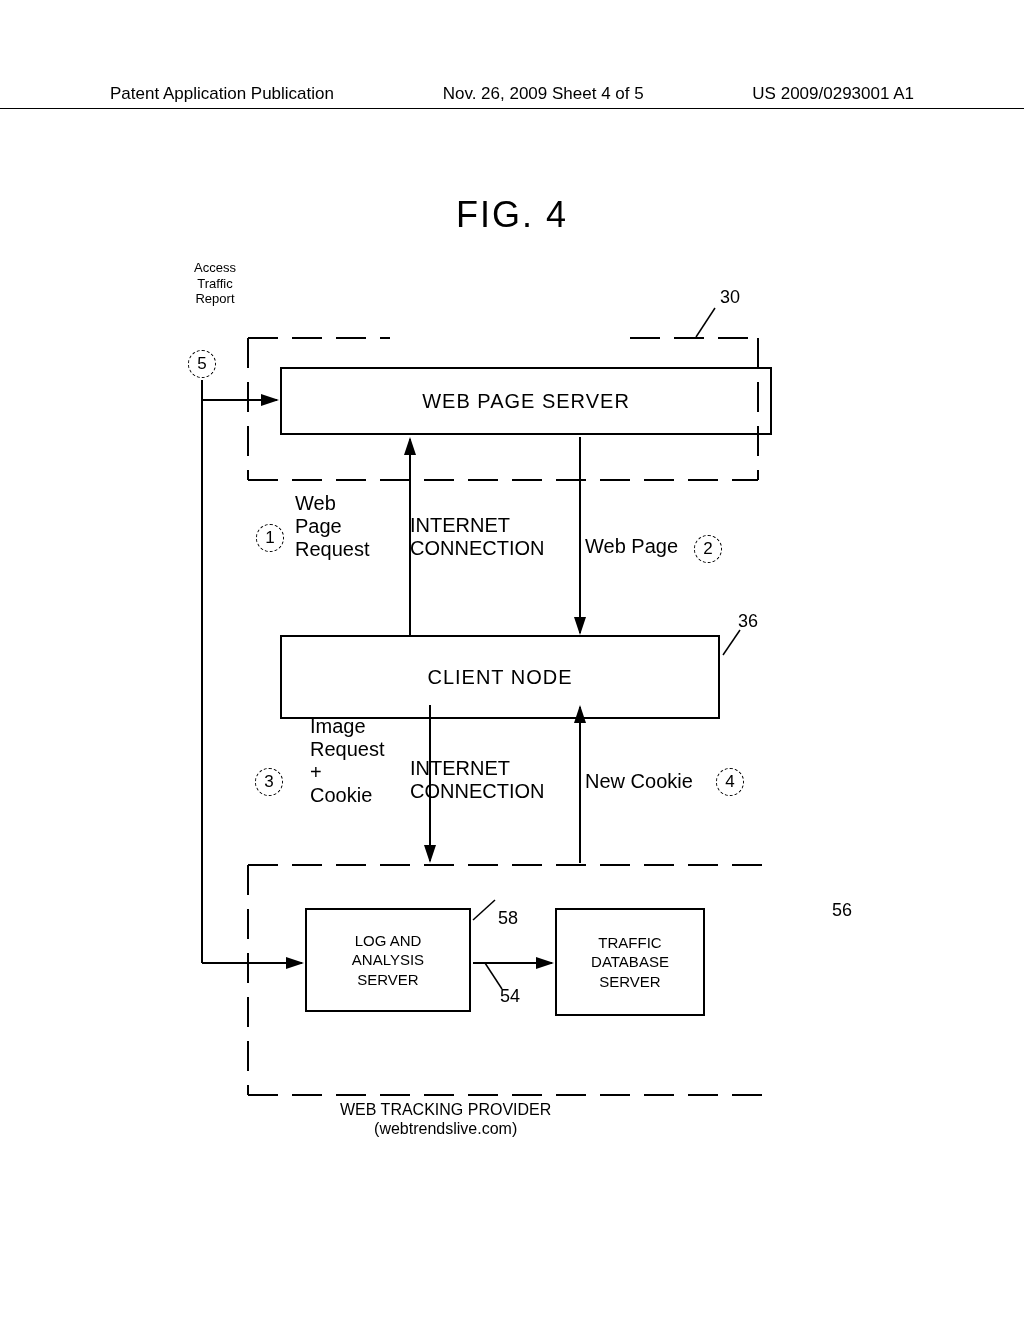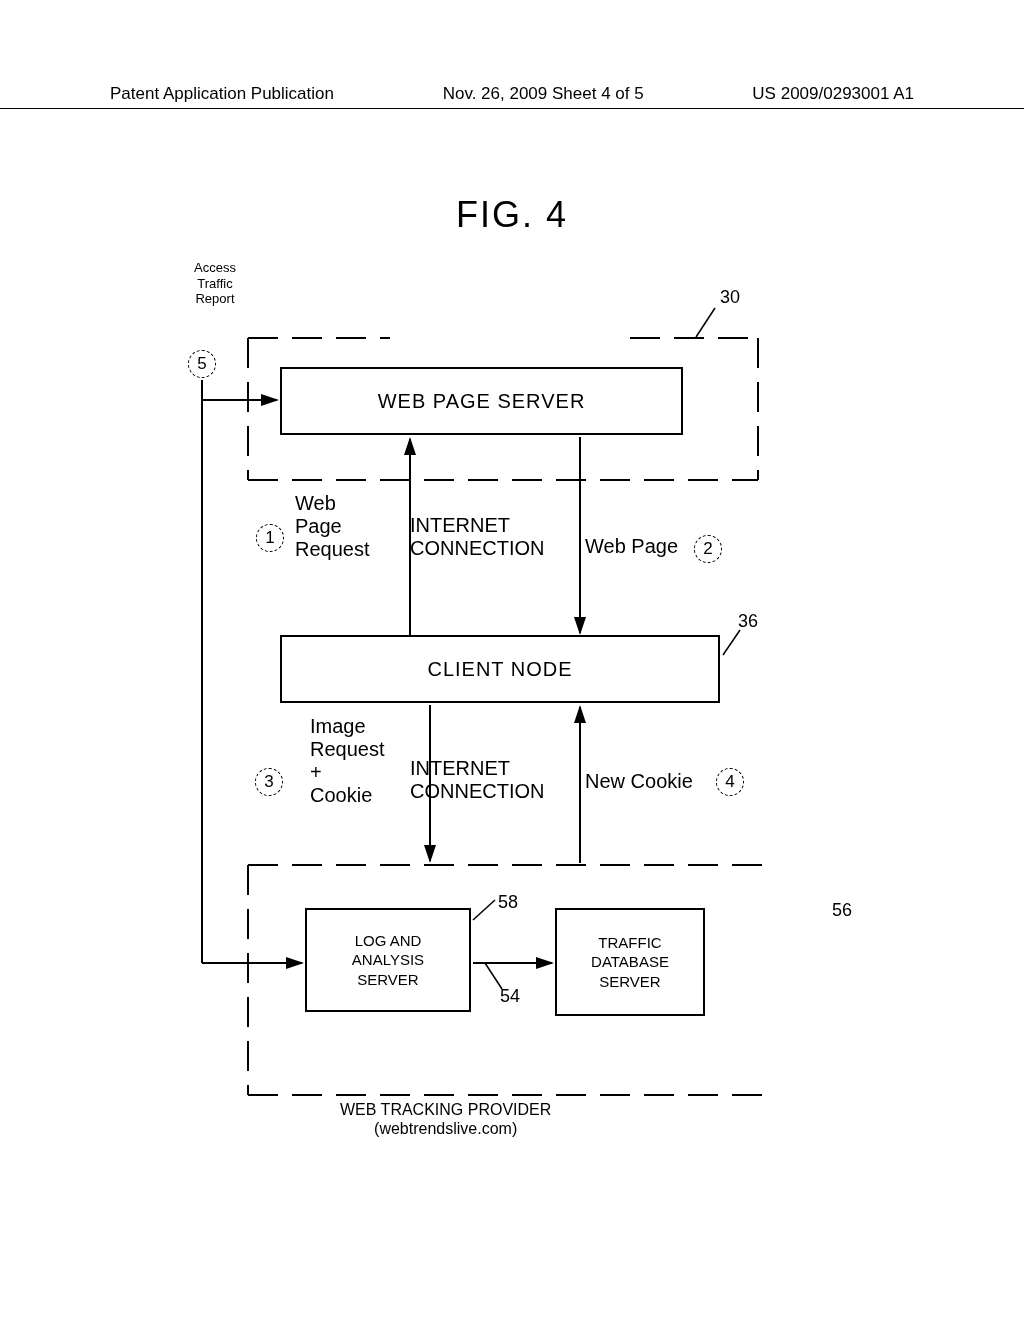--- a/index.html
+++ b/index.html
@@ -74,25 +74,25 @@
   .solid-box {
     position: absolute;
     border: 2px solid #000;
     display: flex;
     align-items: center;
     justify-content: center;
     text-align: center;
     background: #fff;
   }
   .web-page-server {
-    top: 107px; left: 130px; width: 403px; height: 68px;
+    top: 107px; left: 130px; width: 492px; height: 68px;
     font-size: 20px; letter-spacing: 1px;
   }
   .client-node {
-    top: 375px; left: 130px; width: 440px; height: 68px;
+    top: 375px; left: 130px; width: 440px; height: 84px;
     font-size: 20px; letter-spacing: 1px;
   }
   .log-analysis {
     top: 648px; left: 155px; width: 166px; height: 104px;
     font-size: 15px; line-height: 1.3;
   }
   .traffic-db {
     top: 648px; left: 405px; width: 150px; height: 108px;
     font-size: 15px; line-height: 1.3;
   }
@@ -124,21 +124,21 @@
   .lbl-img-req      { top: 455px; left: 160px; width: 110px; }
   .lbl-internet-2   { top: 497px; left: 260px; width: 170px; }
   .lbl-new-cookie   { top: 510px; left: 435px; width: 125px; }
 
   .ref {
     position: absolute;
     font-size: 18px;
   }
   .ref-30 { top: 27px; left: 570px; }
   .ref-36 { top: 351px; left: 588px; }
-  .ref-58 { top: 632px; left: 348px; }
+  .ref-58 { top: 648px; left: 348px; }
   .ref-54 { top: 726px; left: 350px; }
   .ref-56 { top: 640px; left: 638px; margin-left: 44px; }
 
   svg.lines {
     position: absolute;
     top: 0; left: 0;
     width: 620px; height: 950px;
     pointer-events: none;
   }
 </style>

